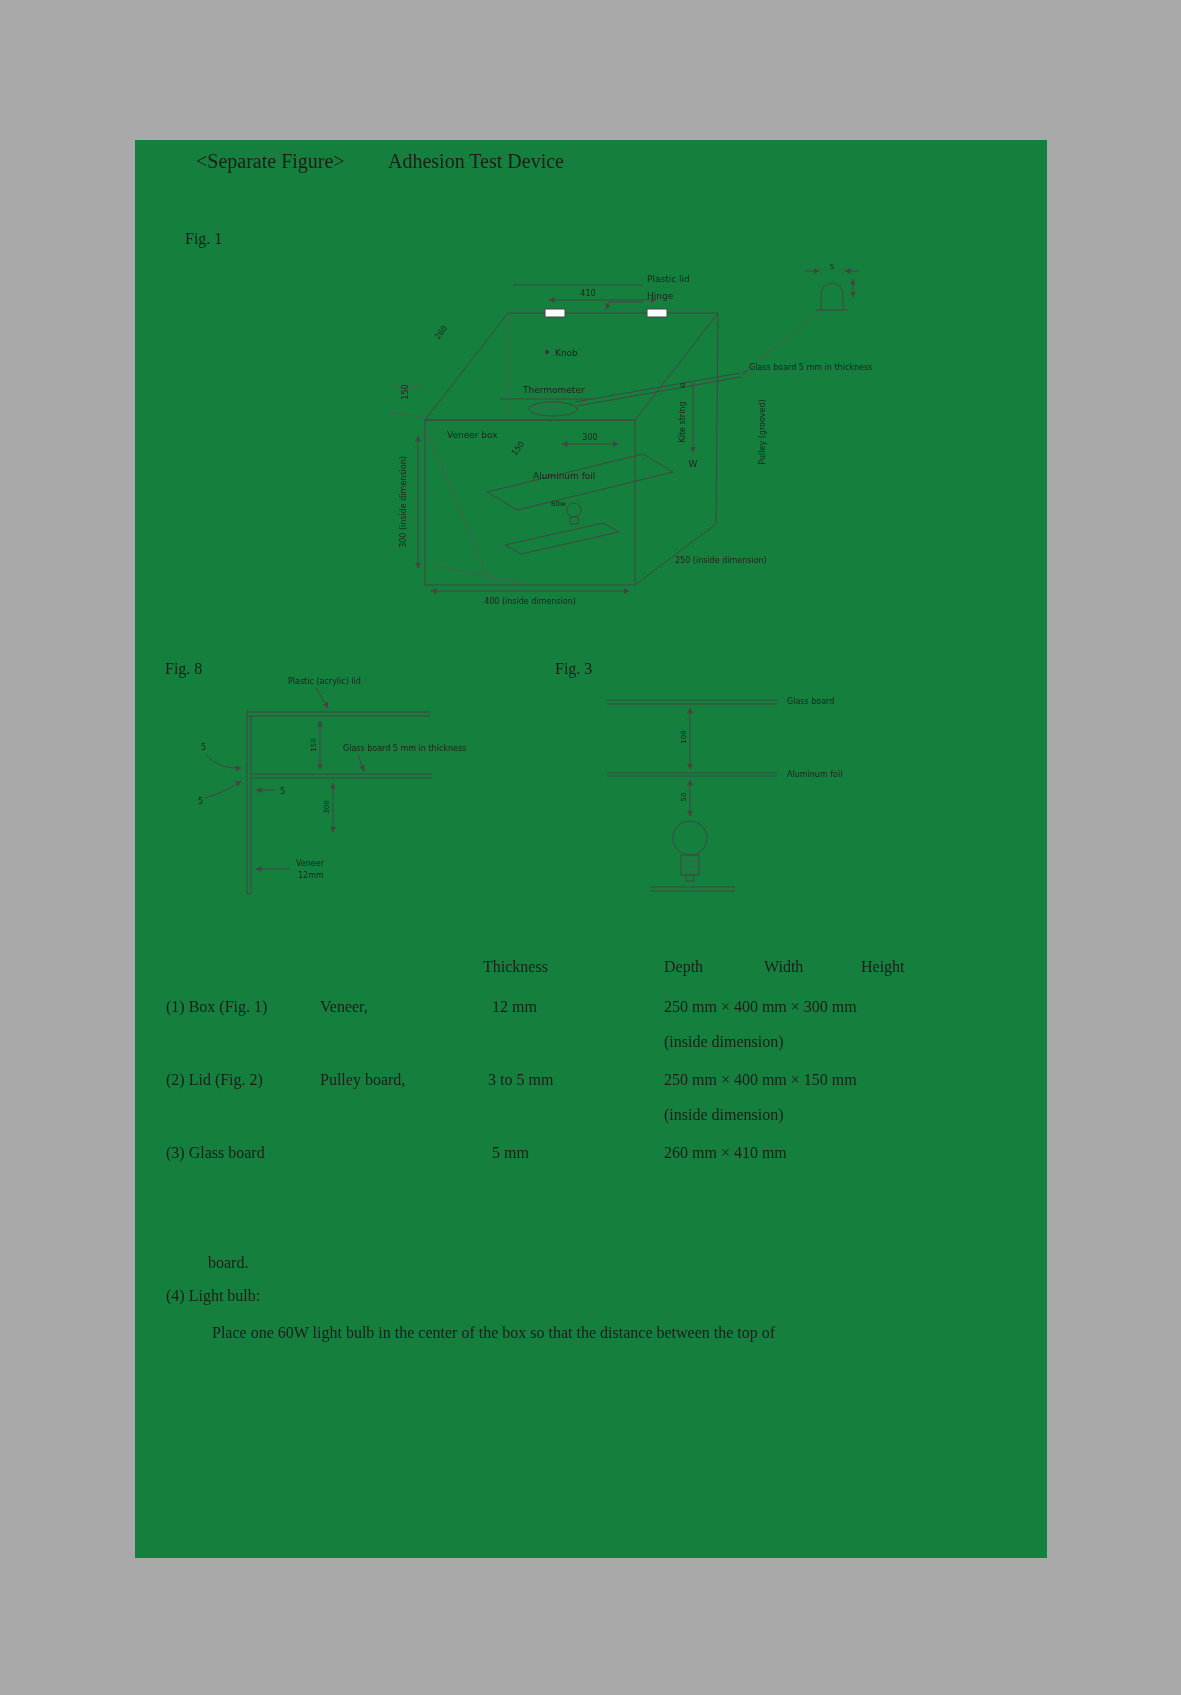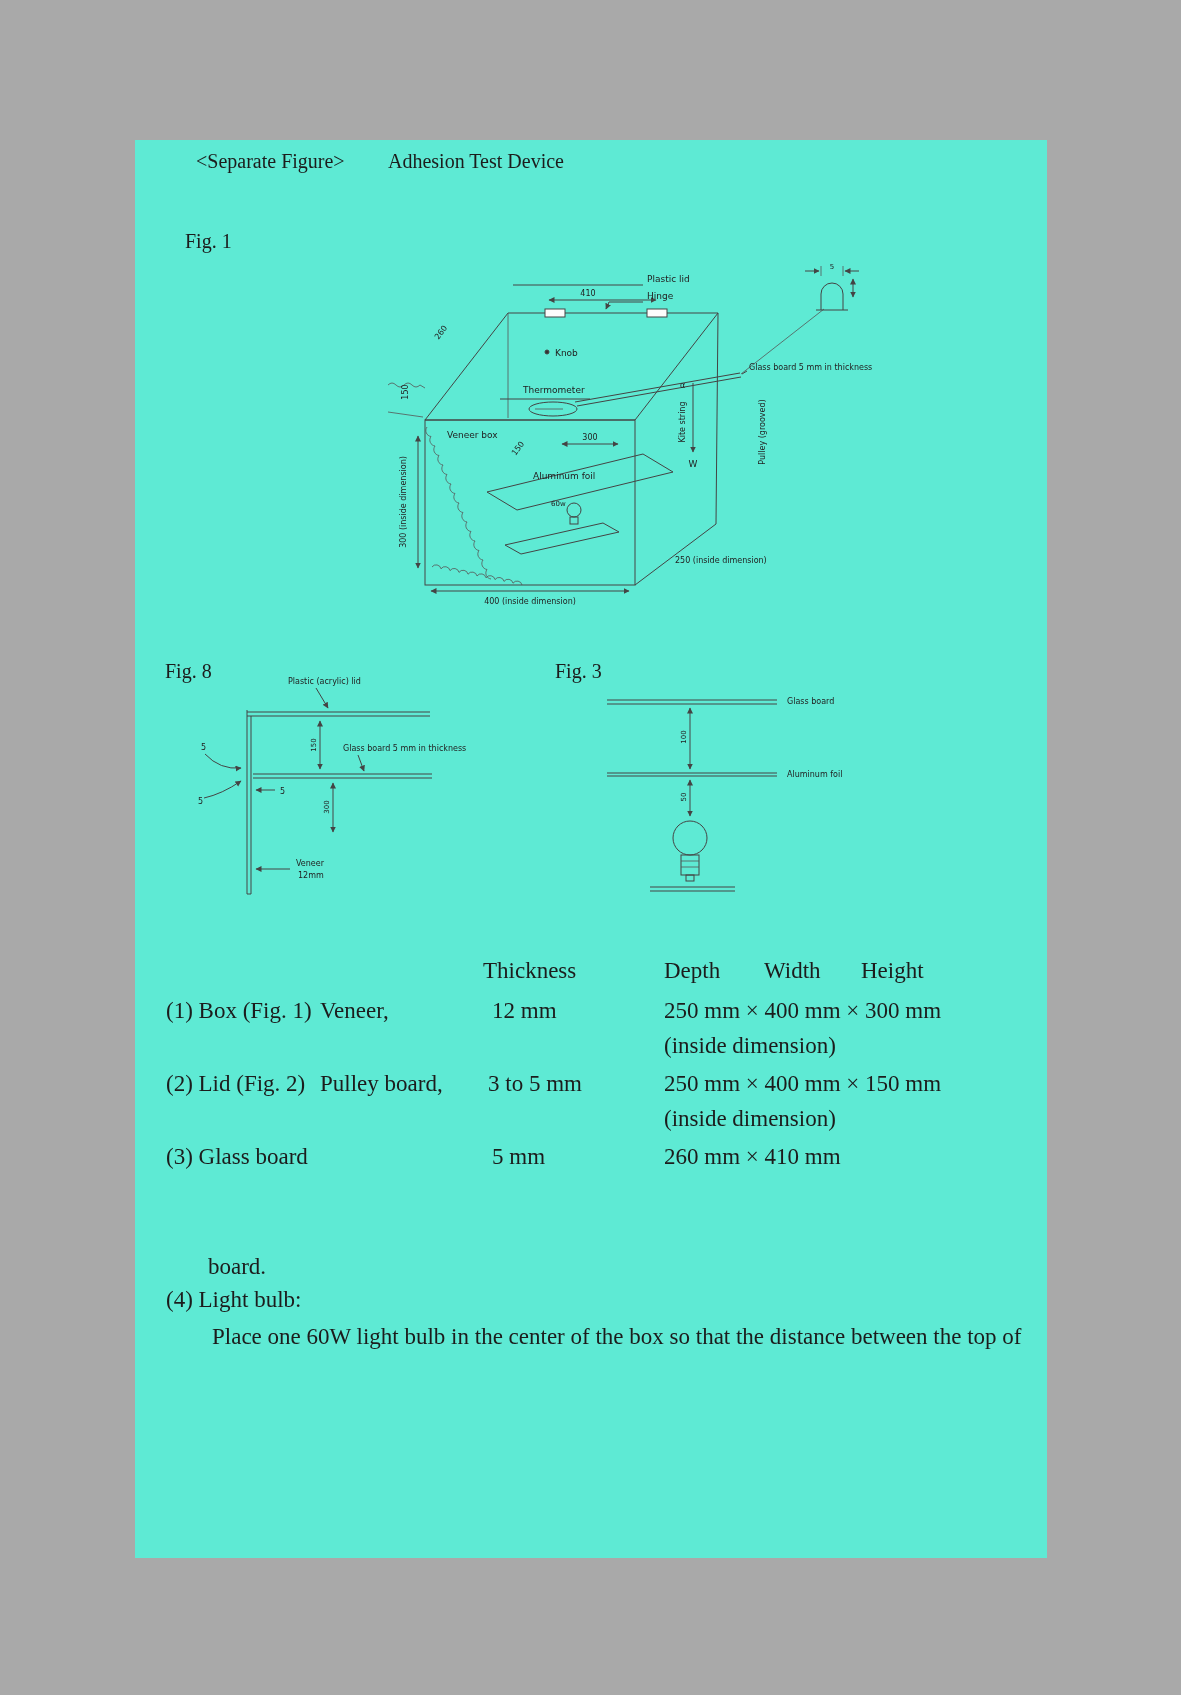--- a/index.html
+++ b/index.html
@@ -5,25 +5,25 @@
   html,body { margin:0; padding:0; }
   body {
     width:1181px; height:1695px; position:relative;
     background:#a9a9a9;
     font-family:"Liberation Serif", serif;
     color:#1c1c1c;
   }
   .page {
     position:absolute; left:135px; top:140px;
     width:912px; height:1418px;
-    background:#5eead4;
+    background:#15803d;
   }
-  .tline { position:absolute; left:0; width:100%; font-size:23px; white-space:pre; }
+  .tline { position:absolute; left:0; width:100%; font-size:16px; white-space:pre; }
   .title { font-size:20px; }
-  .figlabel { position:absolute; font-size:20px; }
+  .figlabel { position:absolute; font-size:16px; }
   .cell { position:absolute; top:0; white-space:pre; }
   .figsvg { position:absolute; }
   svg { overflow:visible; }
   svg text {
     font-family:"DejaVu Sans", sans-serif;
     font-size:9px; fill:#222; stroke:none;
   }
   svg text.t8 { font-size:8px; }
   svg text.t7 { font-size:7px; }
   .stroked { stroke:#444; fill:none; stroke-width:1; }

